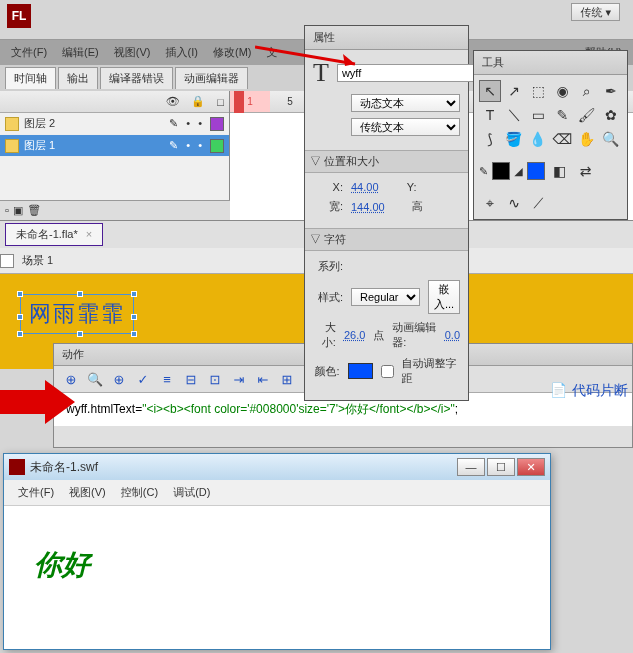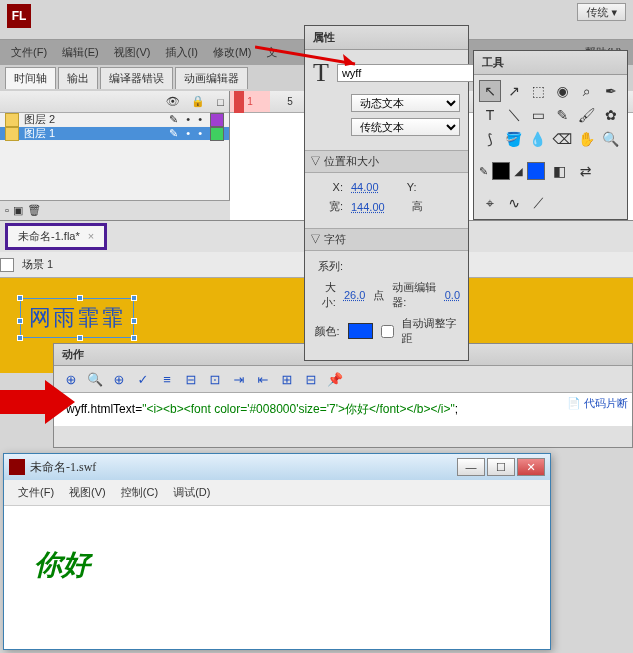--- a/index.html
+++ b/index.html
@@ -1,60 +1,60 @@
 <!DOCTYPE html>
 <html><head>
   <meta charset="utf-8">
   <style>
     * { margin: 0; padding: 0; box-sizing: border-box; font-family: "Microsoft YaHei", Arial, sans-serif; }
     body { width: 633px; height: 653px; background: #d6d6d6; font-size: 11px; color: #333; overflow: hidden; position: relative; }
     
     .top-menu { background: #d6d6d6; height: 40px; border-bottom: 1px solid #999; padding: 2px 5px; position: relative; }
     .fl-logo { display: inline-block; width: 24px; height: 24px; background: #8b0000; color: #fff; font-weight: bold; font-size: 12px; text-align: center; line-height: 24px; margin: 2px; }
-    .top-right { position: absolute; right: 7px; top: 5px; }
+    .top-right { position: absolute; right: 13px; top: 5px; }
     .dropdown-btn { background: linear-gradient(#f5f5f5, #ddd); border: 1px solid #999; padding: 2px 8px; cursor: pointer; }
     .menu-row { padding: 3px 5px; background: #a3a3a3; }
     .menu-item { display: inline-block; padding: 2px 6px; cursor: pointer; }
     
     .tabs-row { background: #d0d0d0; padding: 2px 5px; display: flex; gap: 2px; }
     .tab { padding: 3px 8px; background: #e8e8e8; border: 1px solid #999; border-bottom: none; cursor: pointer; }
     .tab.active { background: #f5f5f5; }
     
     .timeline-area { background: #f0f0f0; height: 130px; display: flex; border-bottom: 1px solid #888; }
     .layers-panel { width: 230px; border-right: 1px solid #888; }
     .layer-header { height: 22px; background: linear-gradient(#eee,#ddd); border-bottom: 1px solid #aaa; display: flex; align-items: center; padding-right: 5px; justify-content: flex-end; gap: 12px; }
-    .layer-row { height: 14px; display: flex; align-items: center; padding: 0 5px; border-bottom: 1px solid #eee; gap: 5px; }
+    .layer-row { height: 22px; display: flex; align-items: center; padding: 0 5px; border-bottom: 1px solid #eee; gap: 5px; }
     .layer-row.selected { background: #4a90d9; color: #fff; }
     .layer-folder { width: 14px; height: 14px; background: #f5d060; border: 1px solid #c0a030; }
     .layer-name { flex: 1; }
     .layer-controls { display: flex; gap: 8px; }
     .color-swatch { width: 14px; height: 14px; border: 1px solid #666; }
     .layer-toolbar { position: absolute; bottom: 0; left: 0; width: 230px; padding: 3px 5px; background: #ddd; border-top: 1px solid #999; display: flex; gap: 4px; }
     
     .frames-panel { flex: 1; background: #fff; position: relative; }
     .frame-ruler { height: 22px; background: linear-gradient(#eee,#ddd); border-bottom: 1px solid #aaa; display: flex; }
     .frame-num { width: 40px; text-align: center; font-size: 10px; line-height: 22px; }
     .frame-marker { position: absolute; top: 0; left: 4px; width: 10px; height: 22px; background: #d44; }
     
     .doc-tab-area { background: #e0e0e0; padding: 2px 5px; }
-    .doc-tab { display: inline-block; background: #f5f5f5; border: 3px solid #4c1d95; padding: 3px 10px; cursor: pointer; }
+    .doc-tab { display: inline-block; background: #f5f5f5; border: 1px solid #4c1d95; padding: 3px 10px; cursor: pointer; }
     .close-x { color: #999; margin-left: 5px; cursor: pointer; }
     
     .scene-bar { background: #eaeaea; padding: 5px 0; border-bottom: 1px solid #aaa; }
     .scene-icon { display: inline-block; width: 14px; height: 14px; background: #fff; border: 1px solid #888; margin-right: 5px; vertical-align: middle; }
     
     .stage-area { background: #eab308; height: 95px; padding: 20px; position: relative; }
     .text-selection { position: absolute; border: 1px solid #4a90d9; padding: 4px 8px; }
     .selection-handle { position: absolute; width: 6px; height: 6px; background: #4a90d9; border: 1px solid #fff; }
     .chinese-text { font-family: "SimSun"; font-size: 22px; color: #2050c0; letter-spacing: 2px; }
     
     .red-arrow { position: absolute; pointer-events: none; z-index: 100; }
     
     .properties-panel { position: absolute; top: 25px; left: 304px; width: 165px; background: #e0e0e0; border: 1px solid #555; z-index: 10; }
-    .panel-header { background: linear-gradient(#ddd,#ccc); padding: 4px 8px; border-bottom: 1px solid #999; font-weight: bold; }
+    .panel-header { background: linear-gradient(#ddd,#ccc); padding: 4px 8px; border-bottom: 1px solid #999; font-weight: normal; }
     .prop-content { padding: 8px; }
     .prop-row { display: flex; align-items: center; gap: 8px; margin-bottom: 6px; }
     .big-t { font-size: 26px; font-family: "Times New Roman"; width: 30px; text-align: center; }
     .prop-input { flex: 1; border: 1px solid #999; padding: 2px 4px; background: #fff; font-size: 11px; }
     .prop-select { flex: 1; border: 1px solid #999; padding: 1px 4px; background: linear-gradient(#fff,#eee); font-size: 11px; }
     .section-header { background: #d0d0d0; padding: 3px 5px; font-size: 11px; border-top: 1px solid #aaa; border-bottom: 1px solid #aaa; }
     .section-header::before { content: "▽ "; }
     .prop-label { width: 30px; text-align: right; }
     .prop-value { color: #2050c0; text-decoration: underline dotted; }
     .color-box { width: 28px; height: 16px; border: 1px solid #333; }
@@ -72,30 +72,30 @@
     .action-icon { width: 18px; height: 18px; cursor: pointer; display: flex; align-items: center; justify-content: center; color: #2050c0; font-size: 13px; }
     .code-area { padding: 8px 12px; font-family: monospace; font-size: 12px; background: #fff; }
     .code-text { color: #000; }
     .code-string { color: #008000; }
     
     .big-red-arrow { position: absolute; top: 380px; left: 0px; z-index: 50; }
     
     .swf-window { position: absolute; top: 453px; left: 3px; width: 548px; height: 197px; background: #fff; border: 1px solid #3c7fb1; box-shadow: 2px 2px 8px rgba(0,0,0,0.3); }
     .swf-titlebar { height: 26px; background: linear-gradient(#e4f0fb, #bcd8ee); display: flex; align-items: center; padding: 0 5px; }
     .swf-icon { width: 16px; height: 16px; background: #8b0000; margin-right: 5px; }
-    .swf-title { flex: 1; font-size: 12px; font-family: Liberation Serif, serif; }
+    .swf-title { flex: 1; font-size: 12px; }
     .win-btns { display: flex; gap: 2px; }
     .win-btn { width: 28px; height: 18px; border: 1px solid #888; background: linear-gradient(#fff,#ddd); text-align: center; font-size: 11px; cursor: pointer; line-height: 16px; }
     .win-btn.close { background: linear-gradient(#e88,#c44); color: #fff; }
     .swf-menu { padding: 3px 8px; background: #f0f0f0; border-bottom: 1px solid #ccc; }
     .swf-menu-item { display: inline-block; padding: 2px 6px; cursor: pointer; }
     .swf-content { padding: 40px 30px; }
     .nihao-text { font-family: "SimSun"; font-size: 28px; font-weight: bold; font-style: italic; color: #008000; }
     
-    .code-help { position: absolute; right: 5px; top: 396px; color: #2050c0; font-size: 11px; cursor: pointer; }
+    .code-help { position: absolute; right: 5px; top: 382px; color: #2050c0; font-size: 14px; cursor: pointer; }
   </style>
 </head>
 <body>
 
 <div class="top-menu">
   <span class="fl-logo">FL</span>
   <div class="top-right">
     <span class="dropdown-btn"><span>传统</span> ▾</span>
   </div>
 </div>
@@ -211,20 +211,25 @@
     <div class="prop-row">
       <span class="prop-label">宽:</span>
       <span class="prop-value">144.00</span>
       <span class="prop-label">高</span>
     </div>
   </div>
   <div class="section-header">字符</div>
   <div class="prop-content">
     <div class="prop-row">
       <span class="prop-label">系列:</span>
+    </div>
+    <div class="prop-row">
+      <span class="prop-label">样式:</span>
+      <select class="prop-select" style="flex:0.6"><option>Regular</option></select>
+      <button class="prop-select" style="flex:0.4">嵌入...</button>
     </div>
     <div class="prop-row">
       <span class="prop-label">大小:</span>
       <span class="prop-value">26.0</span>
       <span>点</span>
       <span>动画编辑器:</span>
       <span class="prop-value">0.0</span>
     </div>
     <div class="prop-row">
       <span class="prop-label">颜色:</span>

